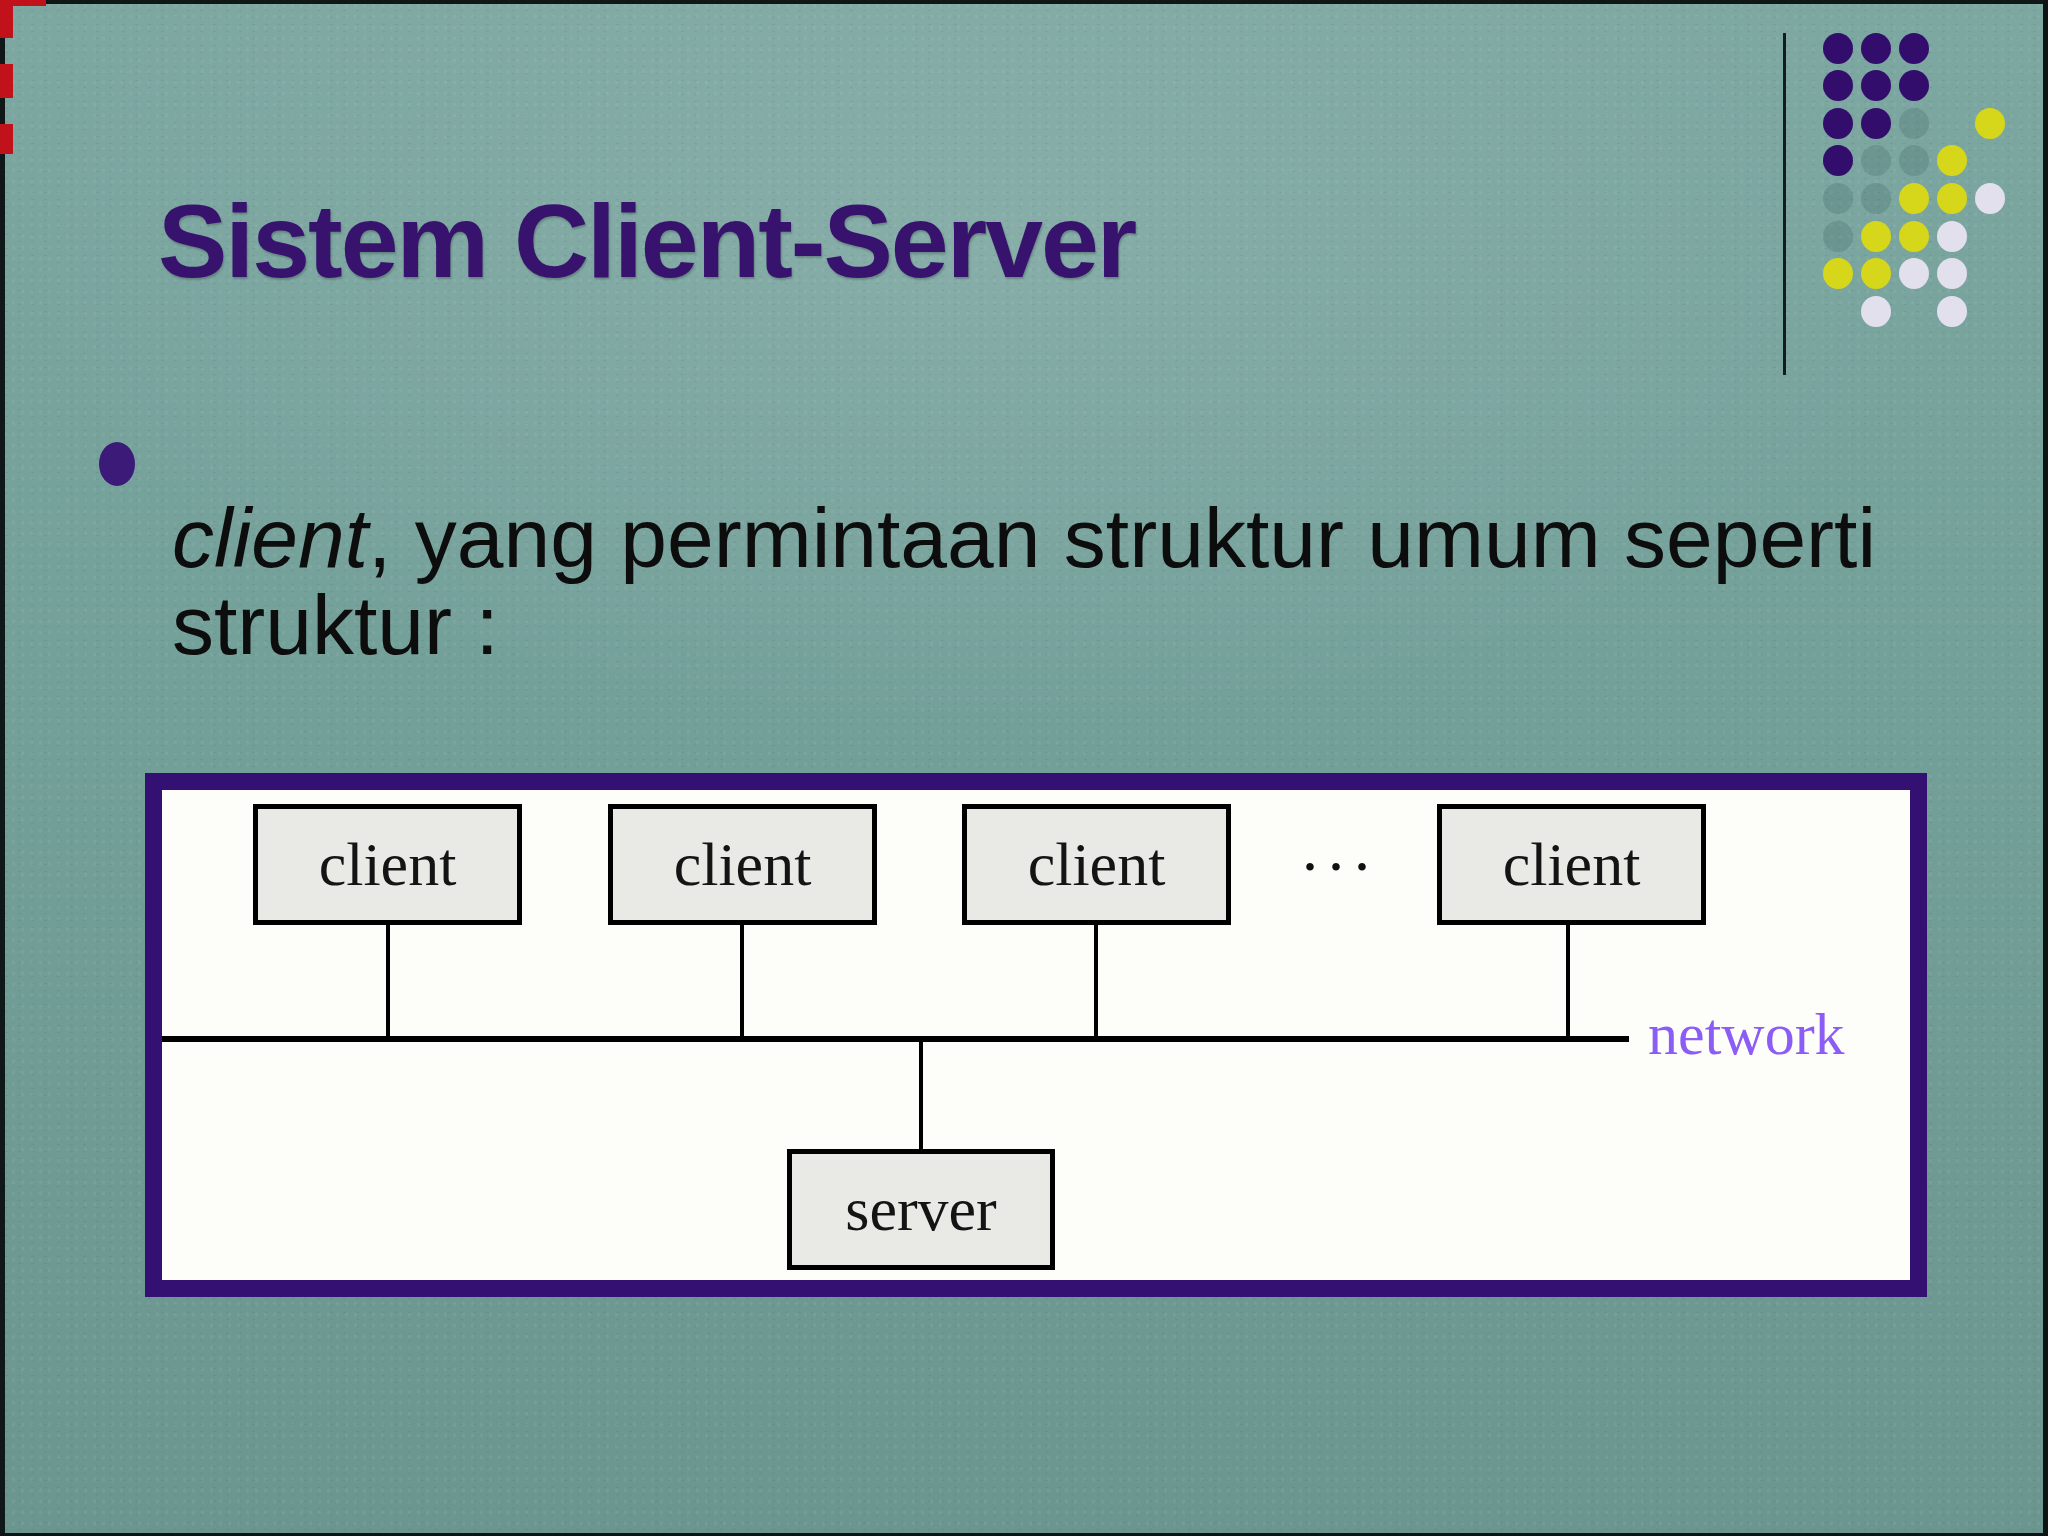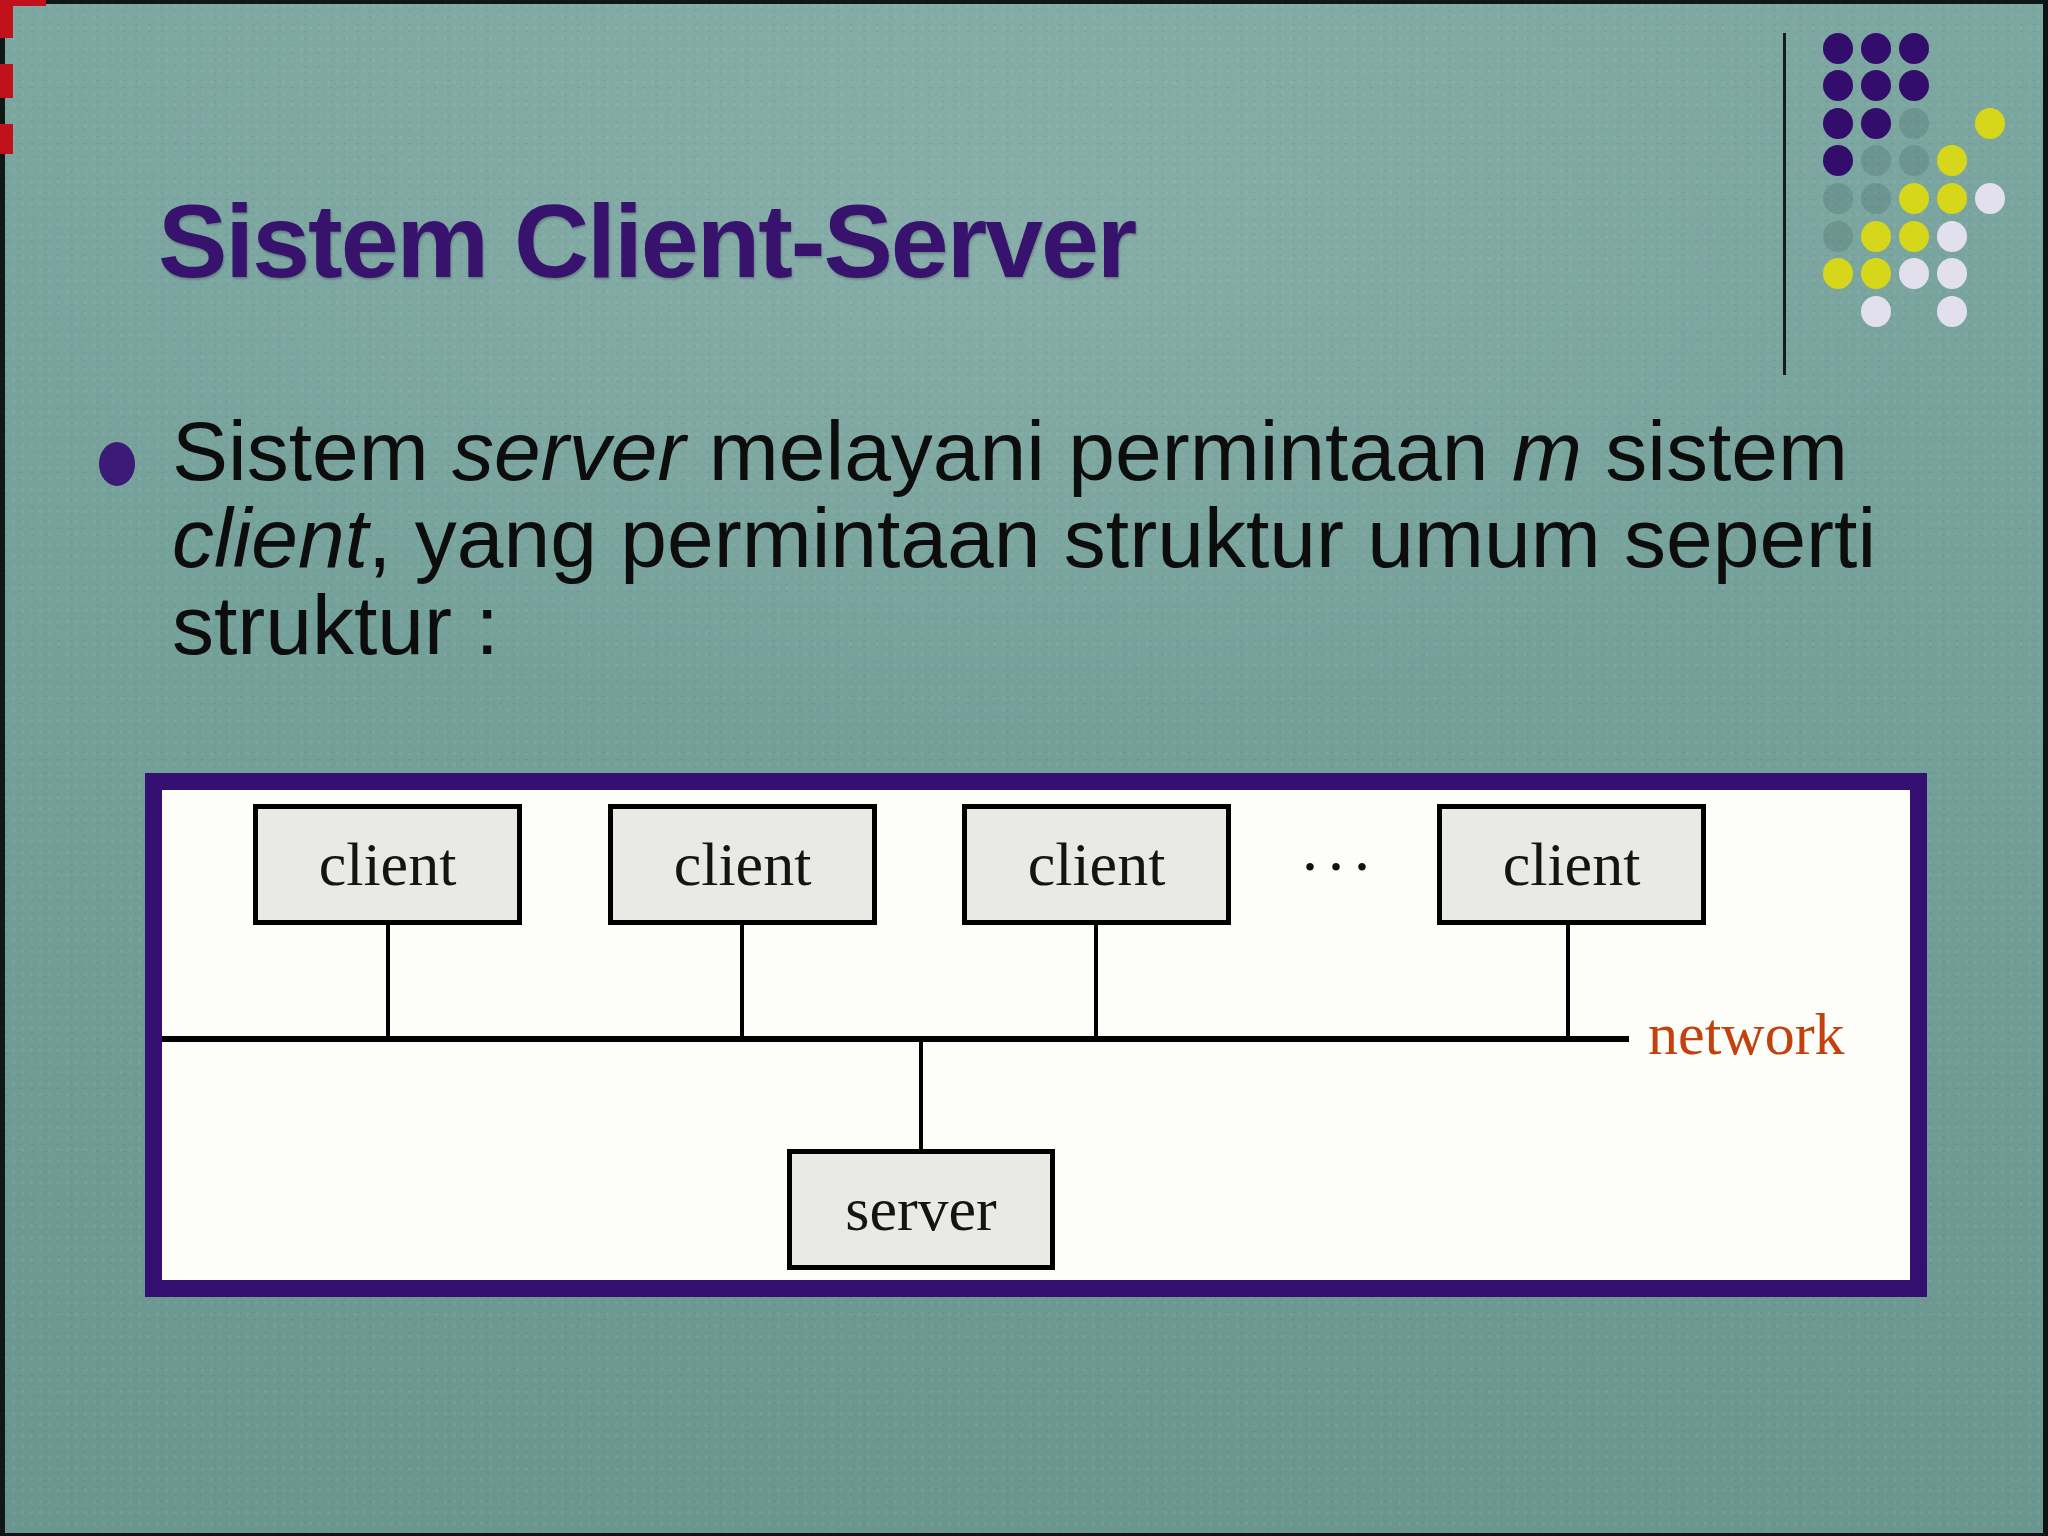--- a/index.html
+++ b/index.html
@@ -67,21 +67,21 @@
   .vline{position:absolute;width:4px;background:#000;}
   .conn{top:133px;height:115px;}
   .conn1{left:224px;}
   .conn2{left:578px;}
   .conn3{left:932px;}
   .conn4{left:1404px;}
   .bus{position:absolute;left:0px;top:246px;width:1467px;height:6px;background:#000;}
   .server-conn{left:757px;top:252px;height:107px;}
   .network-label{
     position:absolute;left:1486px;top:210px;width:260px;
-    font-family:"Liberation Serif", serif;font-size:60px;color:#c2410c;
+    font-family:"Liberation Serif", serif;font-size:60px;color:#8b5cf6;
   }
 </style>
 </head>
 <body>
 
 <div id="slide">
 
   <div class="divider-line"></div>
   <div class="abs" style="left:0;top:0;width:2048px;height:1536px;pointer-events:none;">
       <div class="dot" style="left: 1823px; top: 32.5px; background: rgb(50, 13, 107);"></div>
@@ -111,21 +111,20 @@
       <div class="dot" style="left: 1861px; top: 258.1px; background: rgb(214, 214, 27);"></div>
       <div class="dot" style="left: 1899px; top: 258.1px; background: rgb(227, 224, 237);"></div>
       <div class="dot" style="left: 1937px; top: 258.1px; background: rgb(227, 224, 237);"></div>
       <div class="dot" style="left: 1861px; top: 295.7px; background: rgb(227, 224, 237);"></div>
       <div class="dot" style="left: 1937px; top: 295.7px; background: rgb(227, 224, 237);"></div>
     </div>
 
   <div class="title">Sistem Client-Server</div>
 
   <div class="bullet-marker"></div>
-  <div class="body-line line1"><span>Sistem </span><span class="i">server</span><span> melayani permintaan </span><span class="i">m</span><span> sistem</span></div>
   <div class="body-line line2"><span class="i">client</span><span>, yang permintaan struktur umum seperti</span></div>
   <div class="body-line line3"><span>struktur :</span></div>
 
   <div class="diagram">
     <div class="dnode client client1">
         <span>client</span>
       </div>
     <div class="dnode client client2">
         <span>client</span>
       </div>

